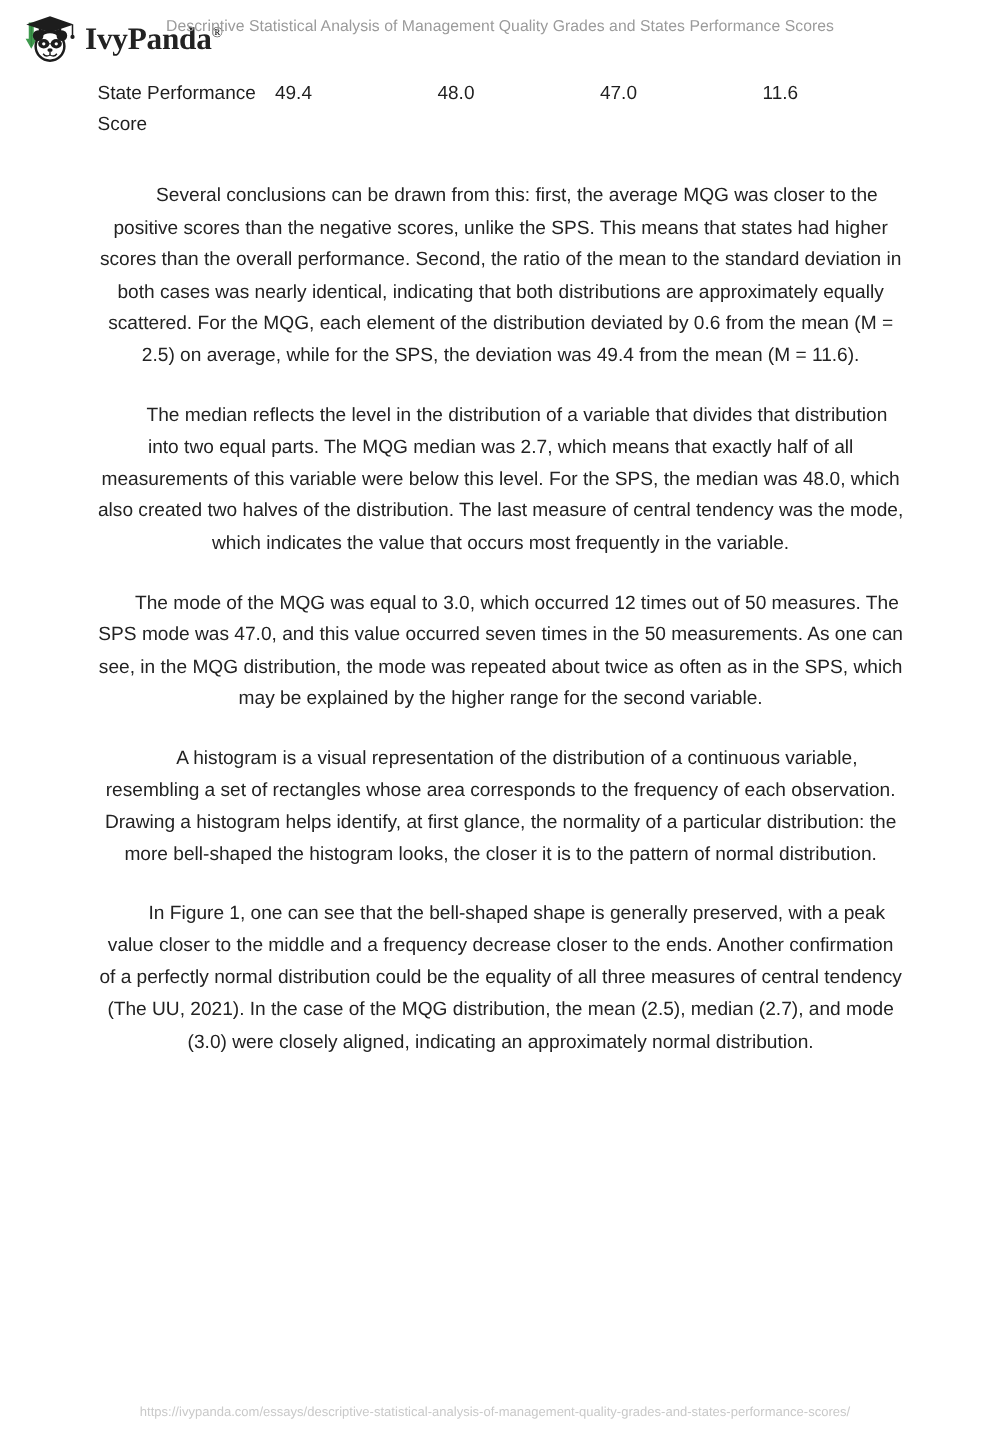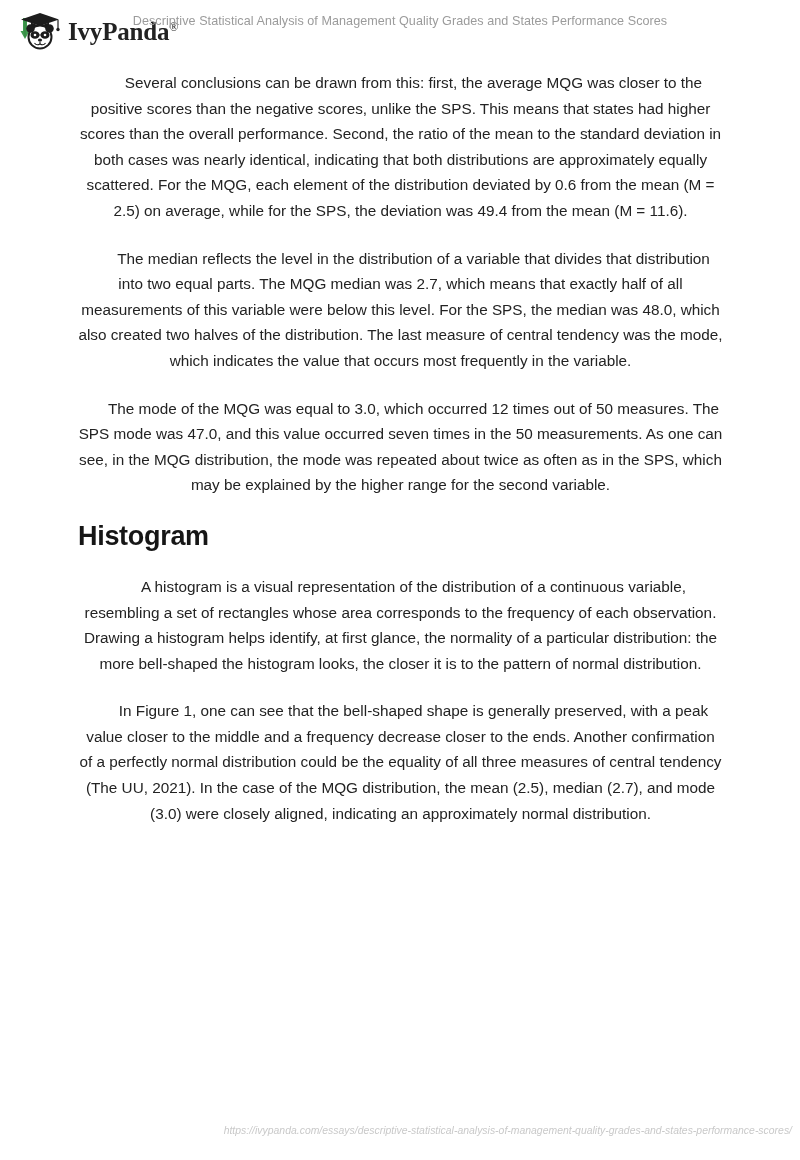--- a/index.html
+++ b/index.html
@@ -120,22 +120,21 @@
     color: #161616;
     letter-spacing: -0.3px;
   }
 
   
   .page-footer {
     position: absolute;
     left: 0;
     bottom: 22px;
     width: 792px;
-    text-align: right;
-    font-style: italic;
+    text-align: center;
   }
   .footer-url {
     font-size: 10.4px;
     color: #c9c9c9;
     letter-spacing: 0.02px;
     white-space: nowrap;
   }
 </style>
 </head>
 <body>
@@ -178,30 +177,36 @@
       <span class="brand-name"><span>IvyPanda</span><span class="reg">®</span></span>
     </div>
 
     <div class="header-title">Descriptive Statistical Analysis of Management Quality Grades and States Performance Scores</div>
   </div>
 
   <div class="content">
 
     <table class="stat-table">
       <tbody>
+        <tr>
+          <td class="label-cell">State Performance Score</td>
+          <td class="num-cell">49.4</td>
+          <td class="num-cell">48.0</td>
+          <td class="num-cell">47.0</td>
+          <td class="num-cell last">11.6</td>
+        </tr>
       </tbody>
     </table>
 
     <p class="body-par">Several conclusions can be drawn from this: first, the average MQG was closer to the positive scores than the negative scores, unlike the SPS. This means that states had higher scores than the overall performance. Second, the ratio of the mean to the standard deviation in both cases was nearly identical, indicating that both distributions are approximately equally scattered. For the MQG, each element of the distribution deviated by 0.6 from the mean (M = 2.5) on average, while for the SPS, the deviation was 49.4 from the mean (M = 11.6).</p>
 
     <p class="body-par">The median reflects the level in the distribution of a variable that divides that distribution into two equal parts. The MQG median was 2.7, which means that exactly half of all measurements of this variable were below this level. For the SPS, the median was 48.0, which also created two halves of the distribution. The last measure of central tendency was the mode, which indicates the value that occurs most frequently in the variable.</p>
 
     <p class="body-par">The mode of the MQG was equal to 3.0, which occurred 12 times out of 50 measures. The SPS mode was 47.0, and this value occurred seven times in the 50 measurements. As one can see, in the MQG distribution, the mode was repeated about twice as often as in the SPS, which may be explained by the higher range for the second variable.</p>
 
-    <h2 class="section-heading">Histogram</h2>
 
     <p class="body-par">A histogram is a visual representation of the distribution of a continuous variable, resembling a set of rectangles whose area corresponds to the frequency of each observation. Drawing a histogram helps identify, at first glance, the normality of a particular distribution: the more bell-shaped the histogram looks, the closer it is to the pattern of normal distribution.</p>
 
     <p class="body-par">In Figure 1, one can see that the bell-shaped shape is generally preserved, with a peak value closer to the middle and a frequency decrease closer to the ends. Another confirmation of a perfectly normal distribution could be the equality of all three measures of central tendency (The UU, 2021). In the case of the MQG distribution, the mean (2.5), median (2.7), and mode (3.0) were closely aligned, indicating an approximately normal distribution.</p>
 
   </div>
 
   <div class="page-footer">
     <span class="footer-url">https://ivypanda.com/essays/descriptive-statistical-analysis-of-management-quality-grades-and-states-performance-scores/</span>
   </div>

